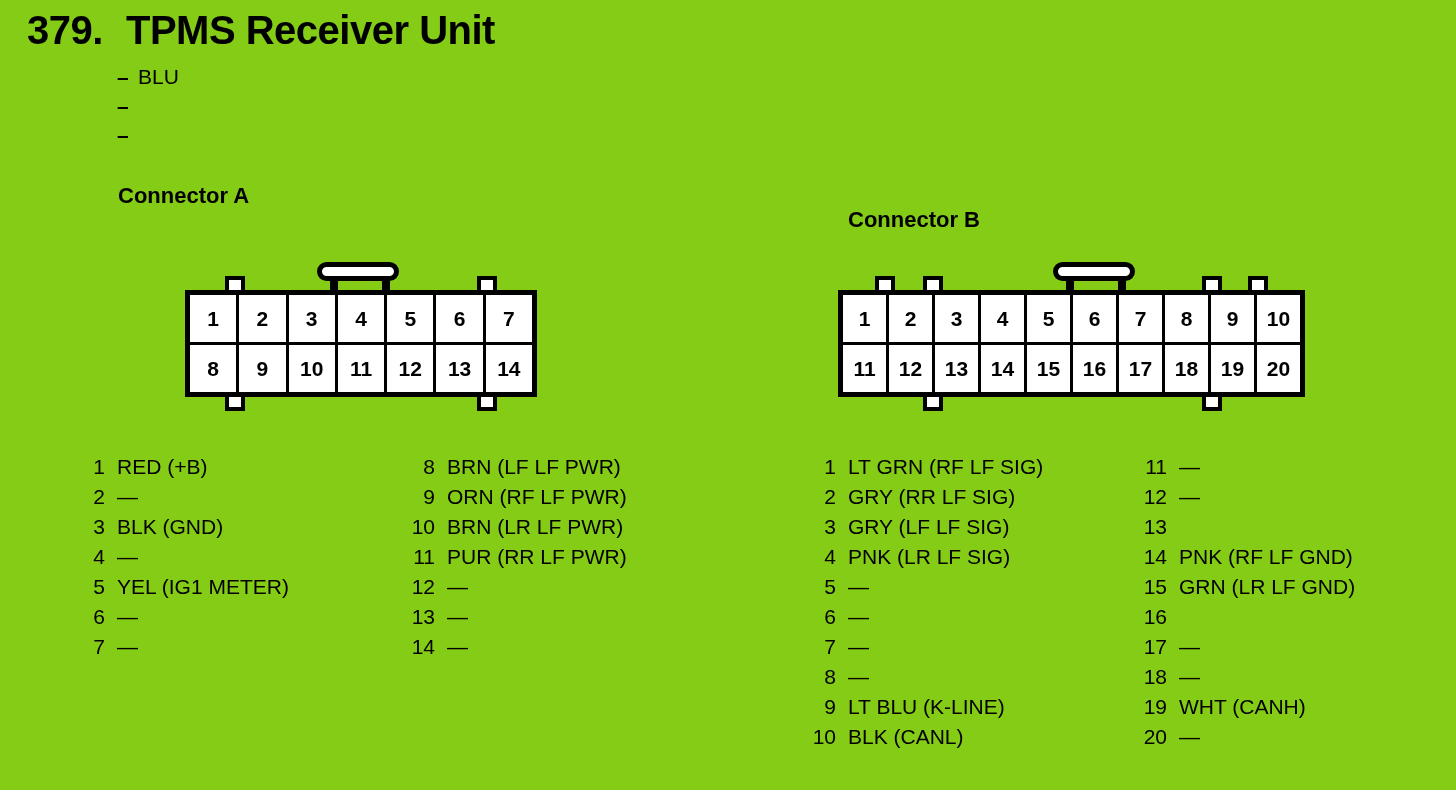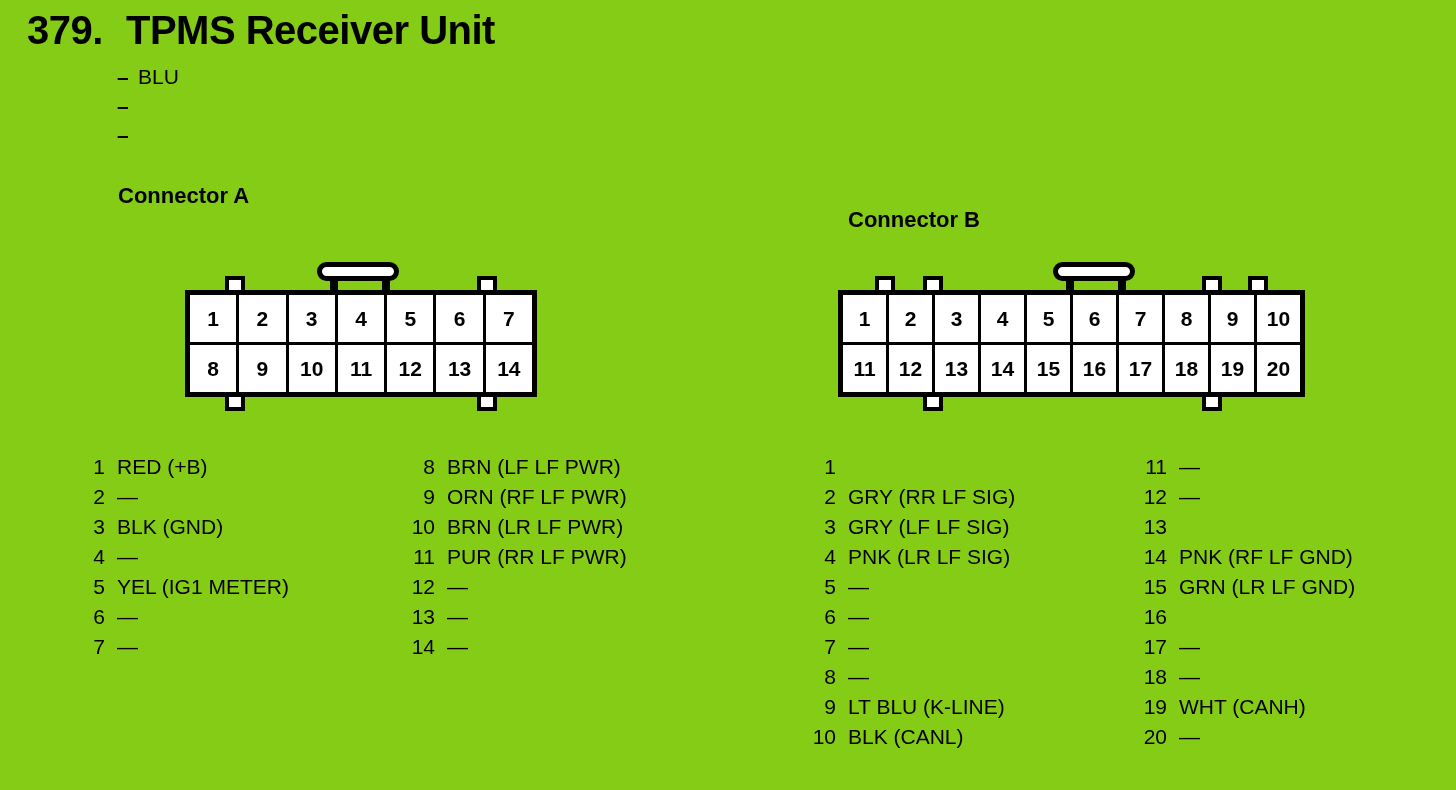--- a/index.html
+++ b/index.html
@@ -215,20 +215,21 @@
       </div>
     <div class="pin-row">
         <span class="pin-num">14</span>
         <span class="pin-label">—</span>
       </div>
   </div>
 
   <div class="pin-col col-b-left">
     <div class="pin-row">
         <span class="pin-num">1</span>
+        <span class="pin-label">LT GRN (RF LF SIG)</span>
       </div>
     <div class="pin-row">
         <span class="pin-num">2</span>
         <span class="pin-label">GRY (RR LF SIG)</span>
       </div>
     <div class="pin-row">
         <span class="pin-num">3</span>
         <span class="pin-label">GRY (LF LF SIG)</span>
       </div>
     <div class="pin-row">

